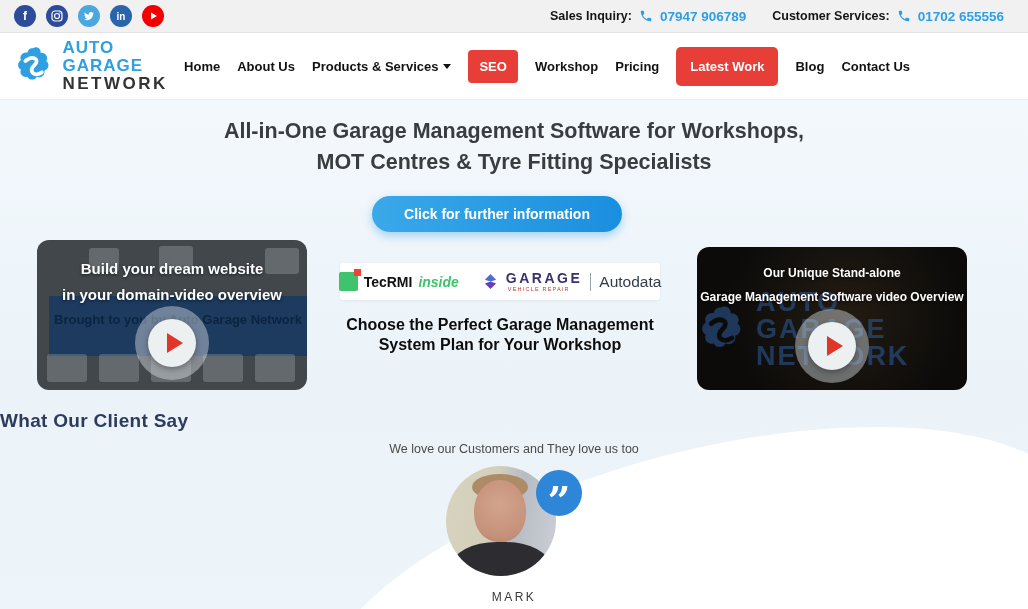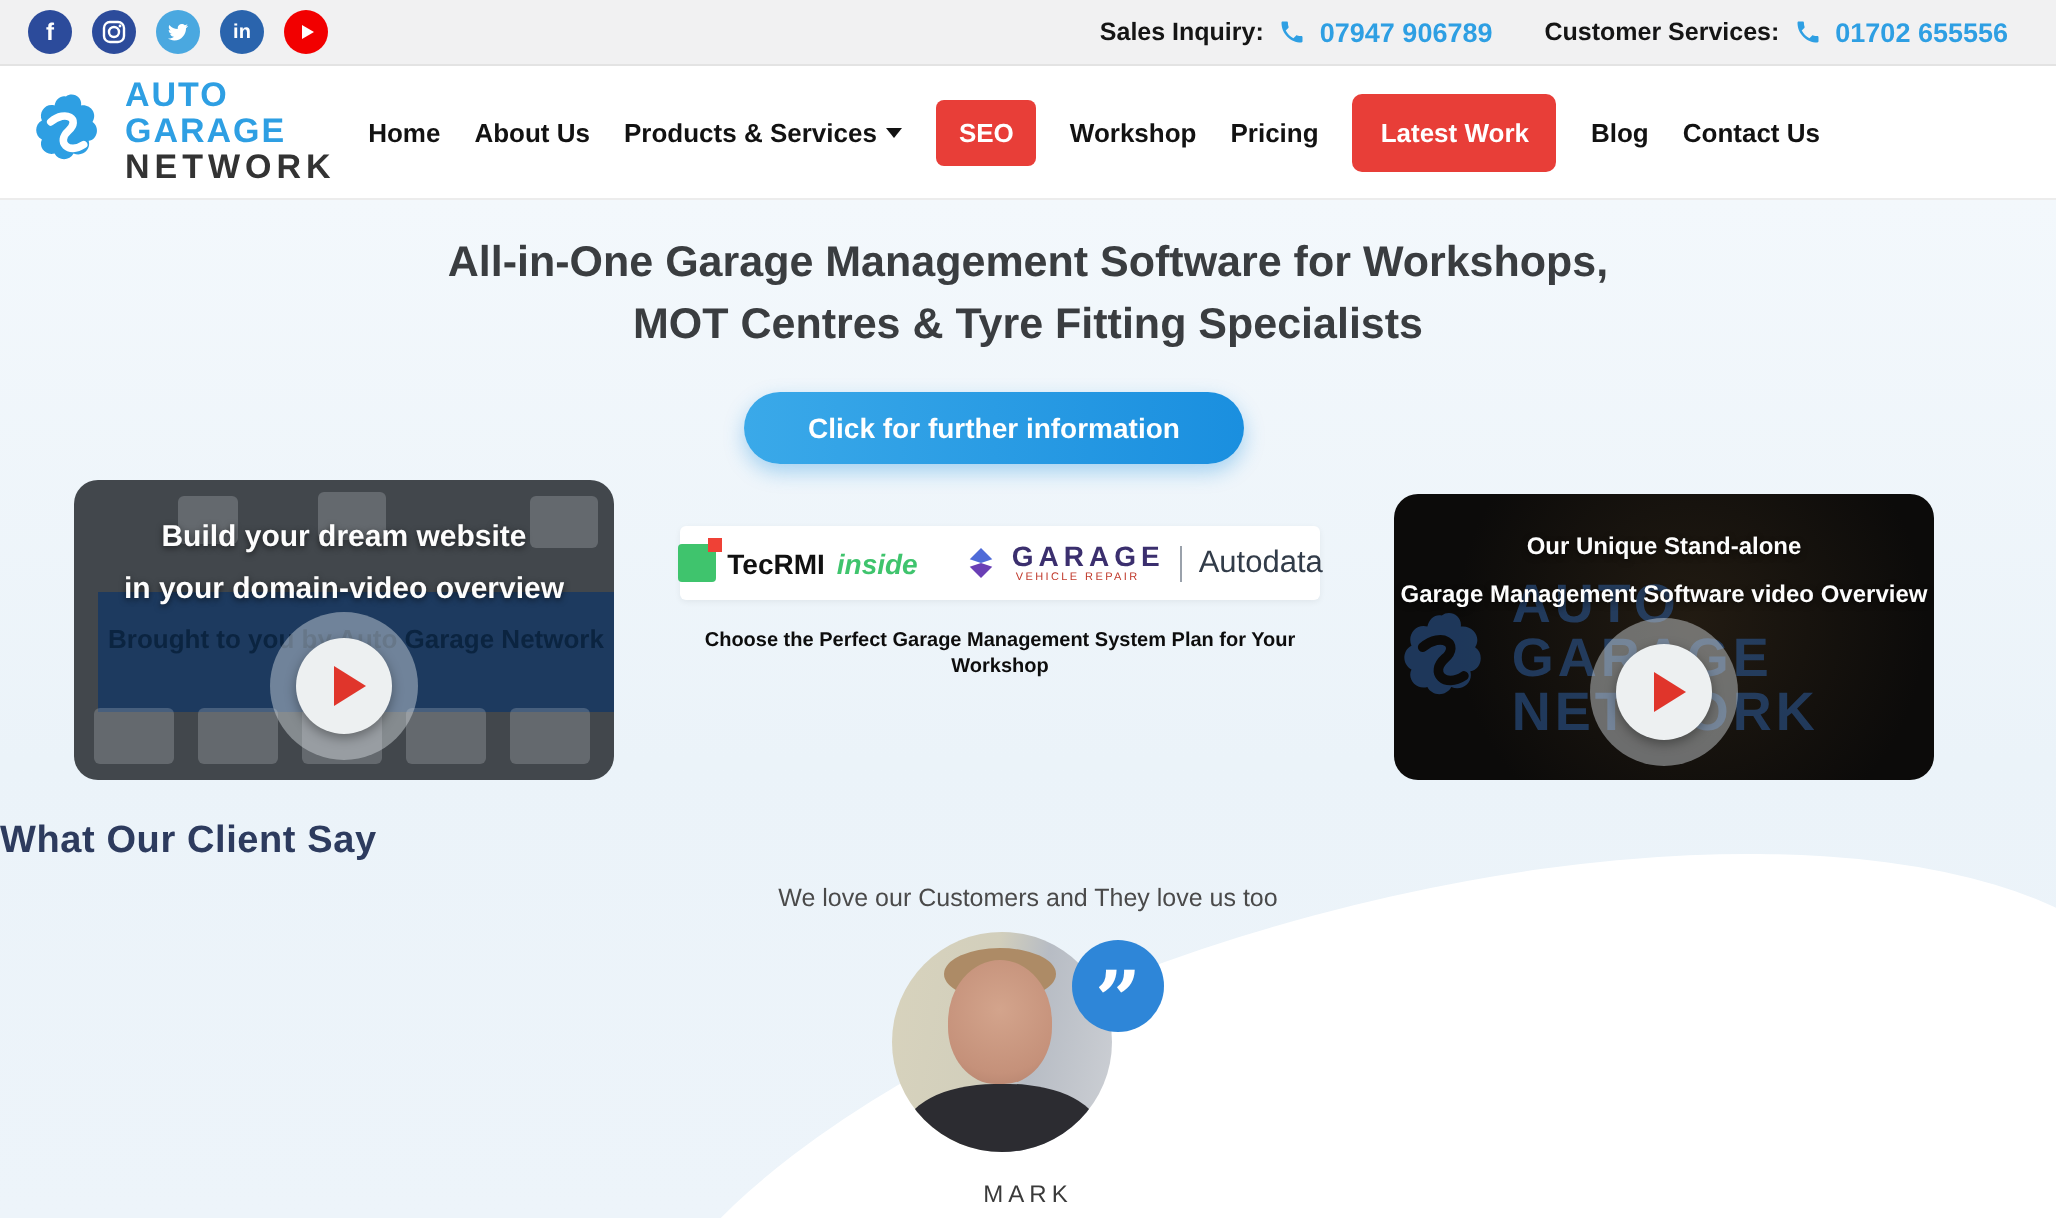--- a/index.html
+++ b/index.html
@@ -81,21 +81,21 @@
   .tec-sq::after { content:""; position:absolute; right:-3px; top:-3px; width:7px; height:7px; background:#ef4136; }
   .tec-name { font-size:14px; font-weight:bold; color:#111; }
   .tec-inside { font-size:14px; font-weight:bold; font-style:italic; color:#3fc46d; }
   .strip-div { width:1px; height:26px; background:#d7d7d7; }
   .solera { display:flex; align-items:center; gap:8px; }
   .sol-block { display:flex; flex-direction:column; align-items:flex-start; line-height:1; }
   .sol-name { font-size:14px; font-weight:bold; color:#3b2f6e; letter-spacing:2.5px; }
   .sol-tag { font-size:5.5px; color:#c0392b; letter-spacing:1.2px; margin-top:2px; margin-left:2px; text-transform:uppercase; }
   .sol-bar { width:1px; height:18px; background:#9aa1ab; }
   .autodata { font-size:15.5px; color:#323c49; font-weight:500; }
-  .plans-heading { margin-top:15px; text-align:center; font-size:10px; font-weight:bold;
+  .plans-heading { margin-top:15px; text-align:center; font-size:16px; font-weight:bold;
                    color:#0d0d0d; line-height:1.26; }
 
   
   .t-heading { position:absolute; top:310px; left:0; right:0; text-align:left; z-index:2;
                font-size:19px; font-weight:bold; color:#2d3b5e; letter-spacing:.3px; }
   .t-sub { position:absolute; top:342px; left:0; right:0; text-align:center; z-index:2;
            font-size:12.5px; color:#4a4a4a; }
   .t-photo-wrap { position:absolute; top:366px; left:446px; width:110px; height:112px; z-index:2; }
   .t-photo { position:relative; width:110px; height:110px; border-radius:50%; overflow:hidden;
              background:linear-gradient(100deg,#d8d3bd 0%,#d2cfbc 42%,#b7bcc4 62%,#cdd0d5 100%); }

